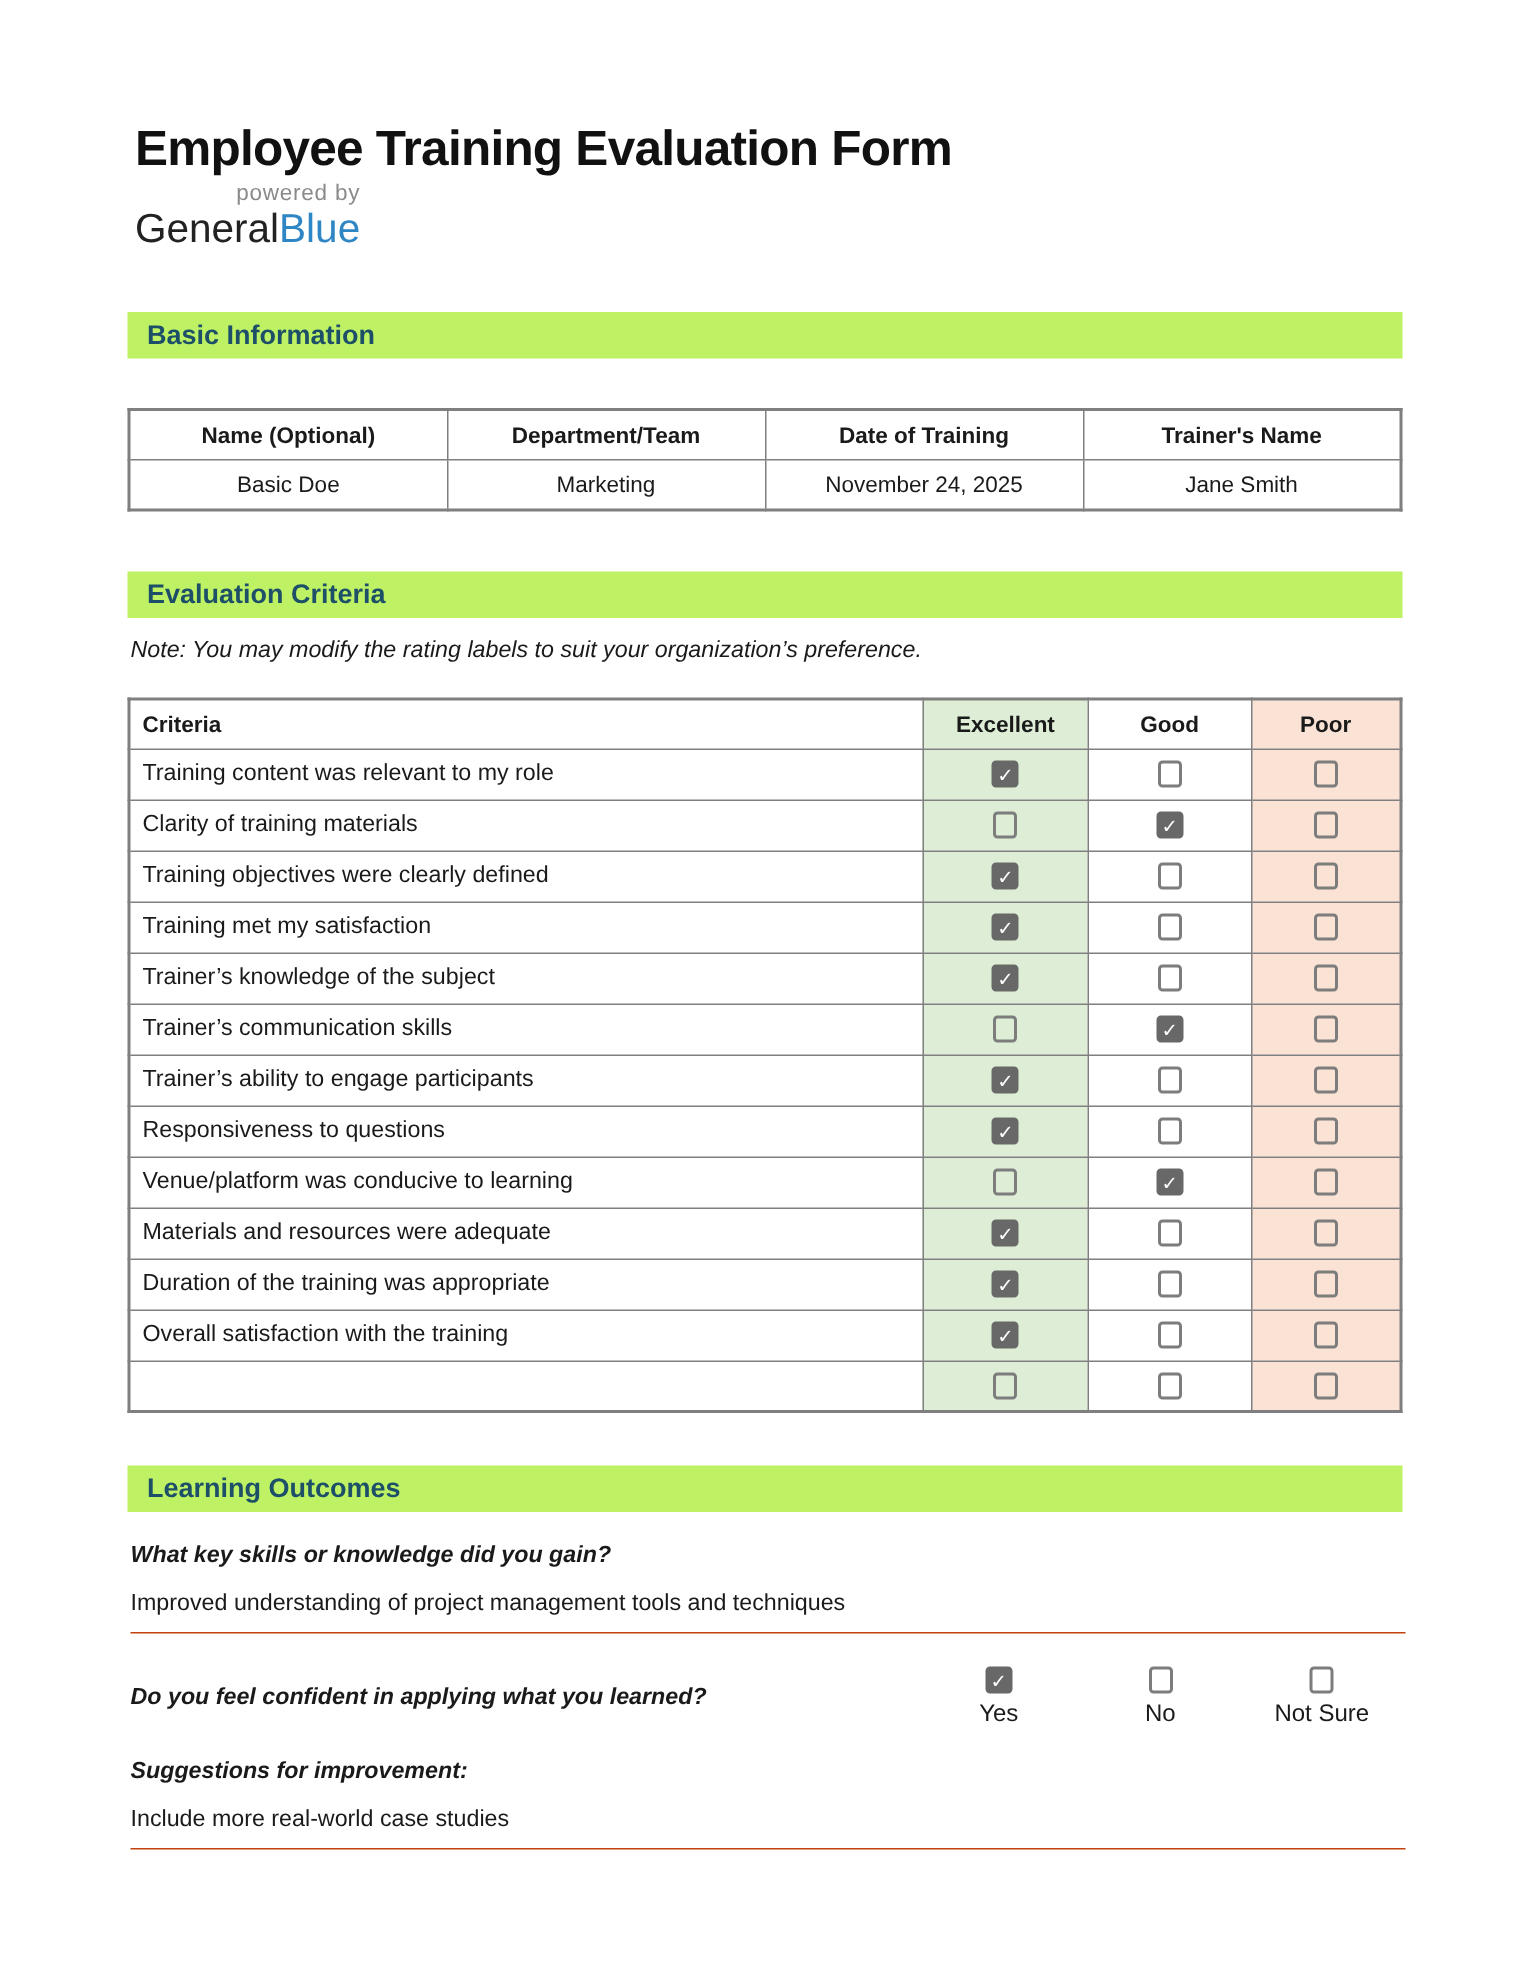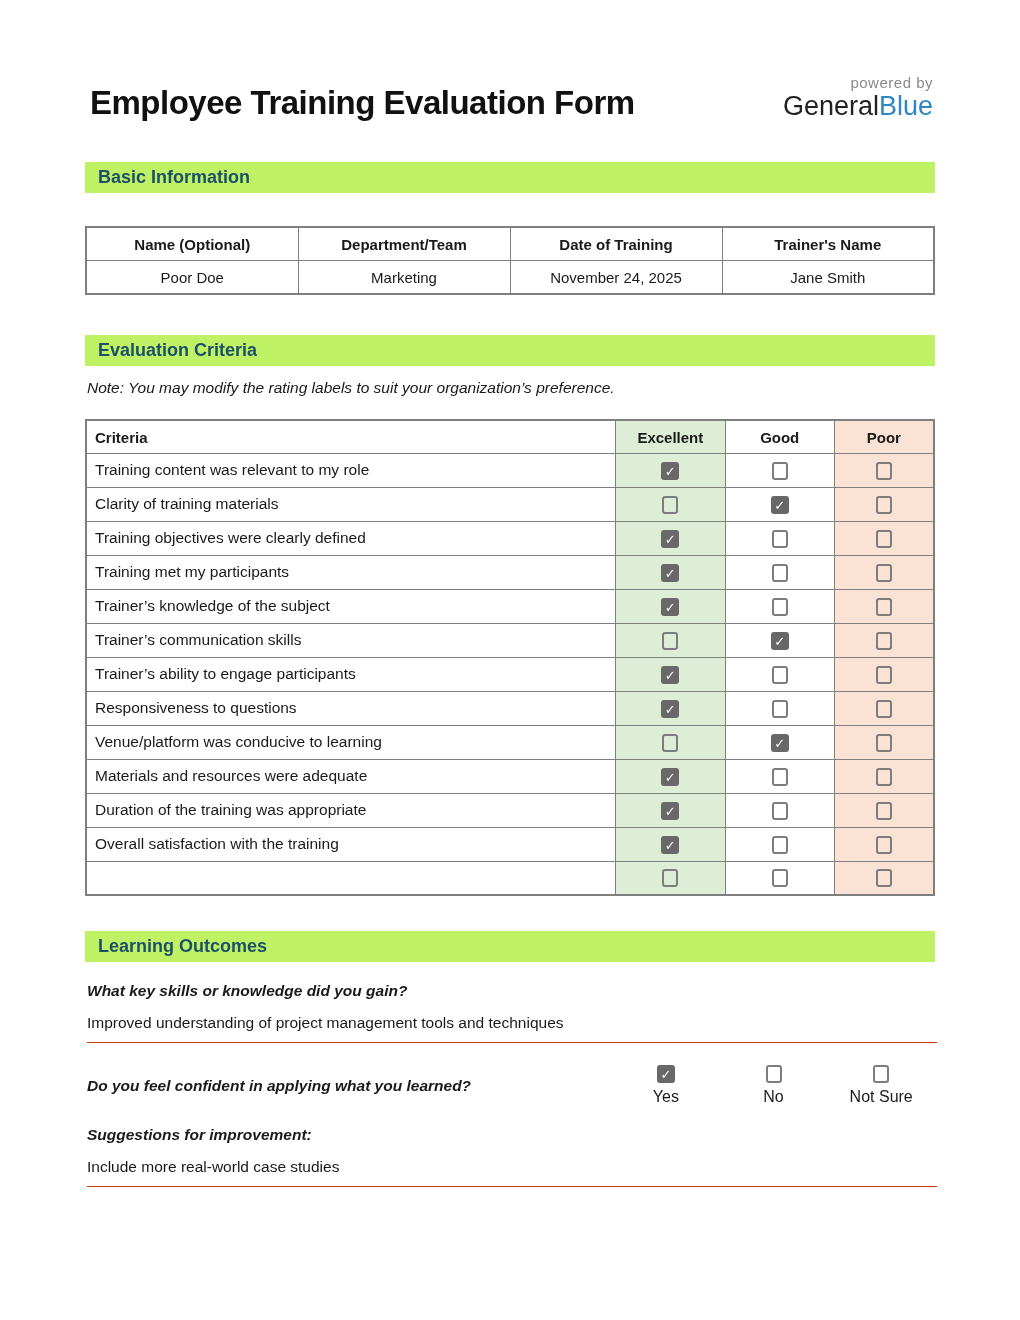--- a/index.html
+++ b/index.html
@@ -6,21 +6,21 @@
   html, body { margin: 0; padding: 0; }
   body {
     width: 1020px; height: 1320px;
     background: #ffffff;
     font-family: "Liberation Sans", sans-serif;
     color: #1a1a1a;
   }
   .page { width: 850px; margin: 0 auto; padding-top: 72px; }
 
   
-  .header-row { display: flex; justify-content: space-between; align-items: flex-end; padding: 0 2px 0 5px; }
+  .header-row { display: flex; justify-content: space-between; align-items: flex-start; padding: 0 2px 0 5px; flex-direction: column; }
   .doc-title { font-size: 33px; font-weight: 800; color: #111; letter-spacing: -0.5px; margin-top: 8px; }
   .logo { display: flex; flex-direction: column; align-items: flex-end; line-height: 1.15; margin-top: 2px; }
   .logo .powered { font-size: 15px; color: #8a8a8a; letter-spacing: 0.5px; }
   .logo .brand { font-size: 27px; }
   .logo .brand .g { color: #222222; }
   .logo .brand .b { color: #2e86c4; }
 
   
   .section-bar {
     background: #bef264; height: 31px; display: flex; align-items: center;
@@ -97,21 +97,21 @@
     <thead>
         <tr id="bi-head">
           <th>Name (Optional)</th>
           <th>Department/Team</th>
           <th>Date of Training</th>
           <th>Trainer's Name</th>
         </tr>
       </thead>
     <tbody>
         <tr id="bi-vals">
-          <td>Poor Doe</td>
+          <td>Basic Doe</td>
           <td>Marketing</td>
           <td>November 24, 2025</td>
           <td>Jane Smith</td>
         </tr>
       </tbody>
   </table>
 
   <div class="spacer-40"></div>
 
   <div class="section-bar">
@@ -142,21 +142,21 @@
           <td class="rating-cell col-good"><span class="cb checked">✓</span></td>
           <td class="rating-cell col-poor"><span class="cb"></span></td>
         </tr>
         <tr>
           <td class="label-cell">Training objectives were clearly defined</td>
           <td class="rating-cell col-excellent"><span class="cb checked">✓</span></td>
           <td class="rating-cell col-good"><span class="cb"></span></td>
           <td class="rating-cell col-poor"><span class="cb"></span></td>
         </tr>
         <tr>
-          <td class="label-cell">Training met my participants</td>
+          <td class="label-cell">Training met my satisfaction</td>
           <td class="rating-cell col-excellent"><span class="cb checked">✓</span></td>
           <td class="rating-cell col-good"><span class="cb"></span></td>
           <td class="rating-cell col-poor"><span class="cb"></span></td>
         </tr>
         <tr>
           <td class="label-cell">Trainer’s knowledge of the subject</td>
           <td class="rating-cell col-excellent"><span class="cb checked">✓</span></td>
           <td class="rating-cell col-good"><span class="cb"></span></td>
           <td class="rating-cell col-poor"><span class="cb"></span></td>
         </tr>

